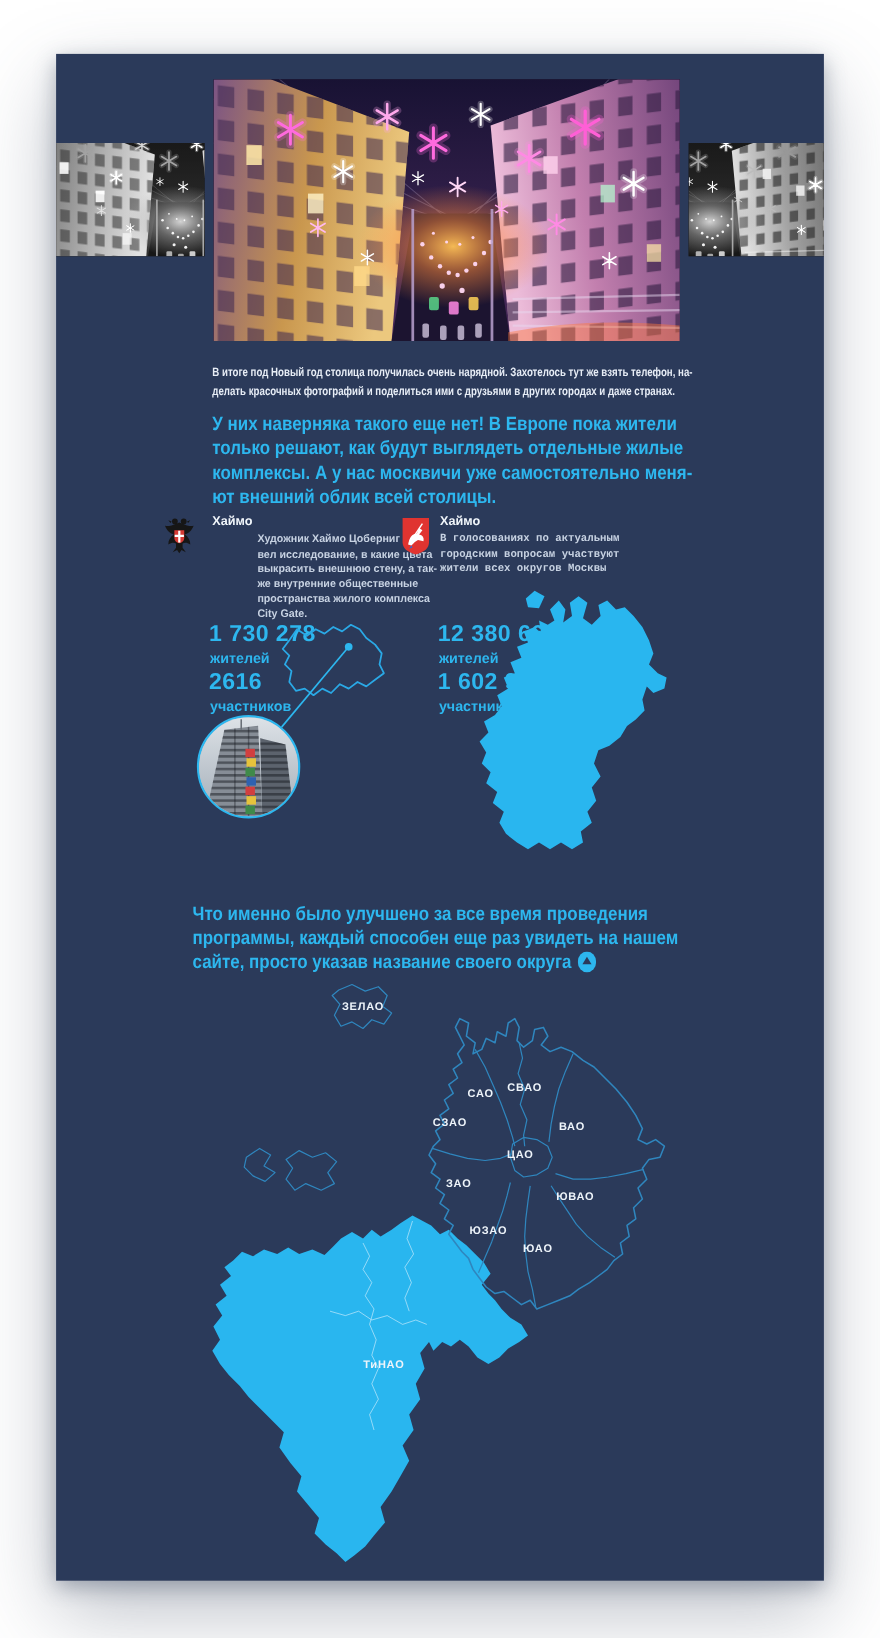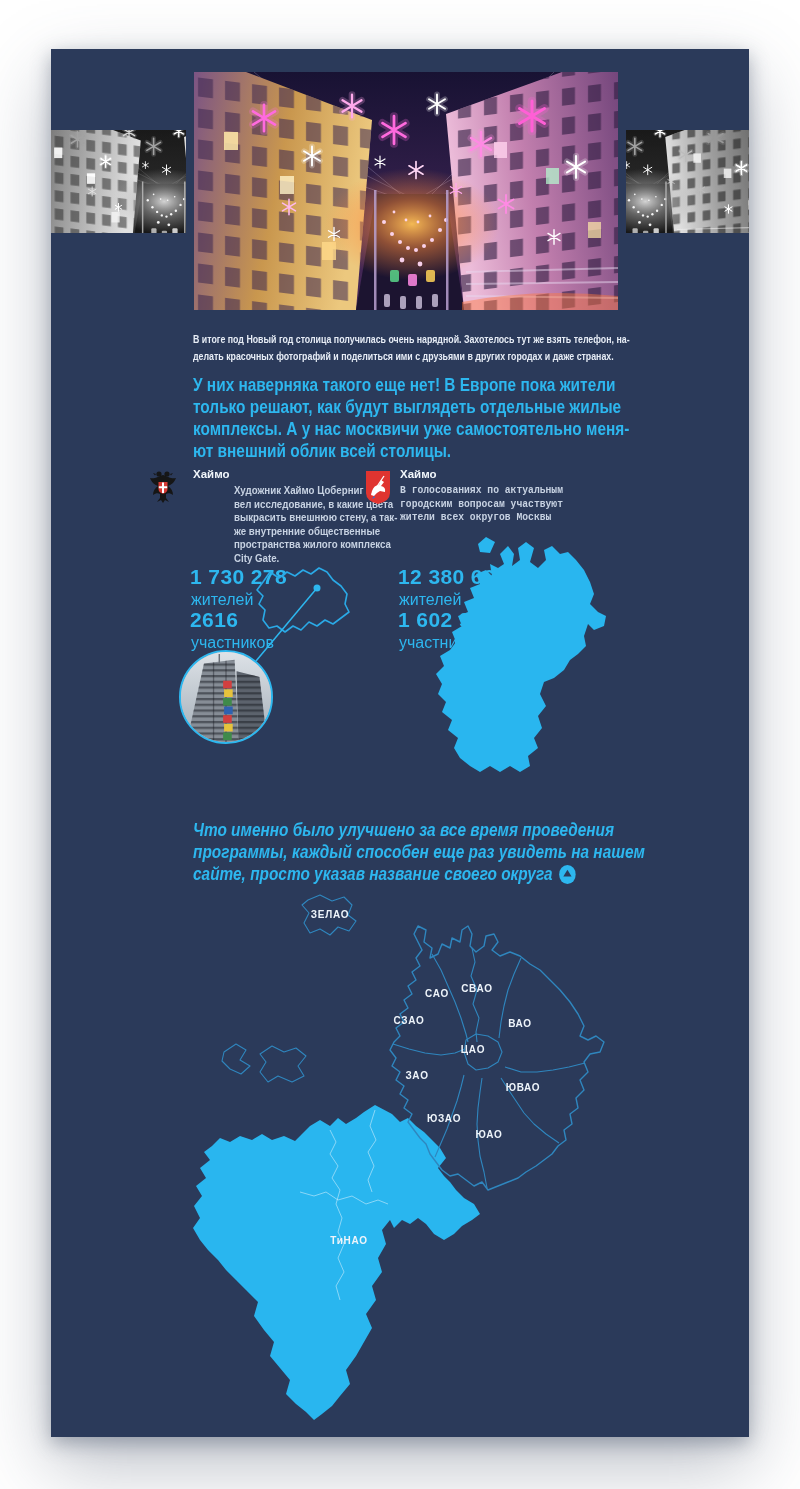--- a/index.html
+++ b/index.html
@@ -12,21 +12,21 @@
   .ph svg{width:100%;height:100%;display:block;}
   .ph-side{filter:grayscale(1) brightness(1.1) contrast(1.03);}
   .intro-line{white-space:nowrap;font-size:11px;font-weight:bold;color:#e7edf6;line-height:17px;
         transform:scaleX(.80);transform-origin:0 0;}
   .h-line{white-space:nowrap;font-size:17.5px;font-weight:bold;color:#2db7ef;line-height:22px;
         transform:scaleX(.88);transform-origin:0 0;}
   .city-title{font-size:11.5px;font-weight:bold;color:#f1f6fb;}
   .city-line{white-space:nowrap;font-size:10px;font-weight:bold;color:#c7d2e2;line-height:13.6px;
         transform:scaleX(.97);transform-origin:0 0;}
   .stat-num{font-size:21px;font-weight:bold;color:#2db7ef;letter-spacing:.4px;white-space:nowrap;}
-  .stat-lbl{font-size:16px;font-weight:normal;color:#2db7ef;}
+  .stat-lbl{font-size:13px;font-weight:bold;color:#2db7ef;}
   .circle-photo{position:absolute;left:179px;top:650px;width:94px;height:94px;border-radius:50%;
         border:2px solid #2db7ef;overflow:hidden;background:#b9c2cb;box-sizing:border-box;}
   .circle-photo svg{width:100%;height:100%;display:block;}
   .link-ic{display:inline-block;vertical-align:-4px;margin-left:7px;}
   .ring{fill:none;stroke:#2f86be;stroke-width:1.4;stroke-linejoin:round;}
   .bound{fill:none;stroke:#2f86be;stroke-width:1.1;stroke-linejoin:round;}
   .frag{fill:none;stroke:#2f86be;stroke-width:1.1;stroke-linejoin:round;}
   .tinao{fill:#29b6ef;}
   .tline{fill:none;stroke:rgba(238,248,255,.55);stroke-width:.9;}
   .mlabel{fill:#eef4fa;font-size:10px;font-weight:bold;letter-spacing:.7px;text-anchor:middle;
@@ -303,21 +303,21 @@
         </svg>
     </div>
 
     <div class="abs" style="left:381px;top:479px;width:185px;height:250px;">
       <svg viewBox="0 0 185 250" width="185" height="250">
         <polygon class="mos-fill" points="46,16 54,9 63,14 58,25 48,24"></polygon>
         <path class="mos-fill" d="M72,36 L68,26 76,18 82,26 80,38 88,32 86,20 94,14 102,20 98,34 106,40 114,32 112,22 120,18 128,26 136,24 144,32 152,42 158,54 162,66 158,76 166,84 174,88 172,98 162,102 156,96 152,108 154,118 146,126 138,132 132,142 122,150 112,154 108,166 114,178 106,188 110,200 102,210 106,220 96,228 98,238 88,244 78,238 68,244 58,238 48,244 38,238 28,230 22,220 26,210 16,202 20,192 10,184 14,174 6,166 10,156 4,146 12,138 8,128 18,122 24,114 20,104 30,98 26,88 36,84 32,74 42,70 38,60 48,56 44,46 54,42 60,48 58,36 66,40 Z"></path>
       </svg>
     </div>
 
-    <div class="abs" style="left:142px;top:770px;font-style:italic;">
+    <div class="abs" style="left:124px;top:770px;">
       <div class="h-line">Что именно было улучшено за все время проведения</div>
       <div class="h-line">программы, каждый способен еще раз увидеть на нашем</div>
       <div class="h-line">
         <span>сайте, просто указав название своего округа</span><span class="link-ic"><svg width="19" height="19" viewBox="0 0 19 19">
               <circle cx="9.5" cy="9.5" r="9.5" fill="#2db7ef"></circle>
               <path d="M9.5,4.8 L14.2,11.6 H4.8 Z" fill="#2b3a5a"></path>
             </svg></span>
       </div>
     </div>
 

